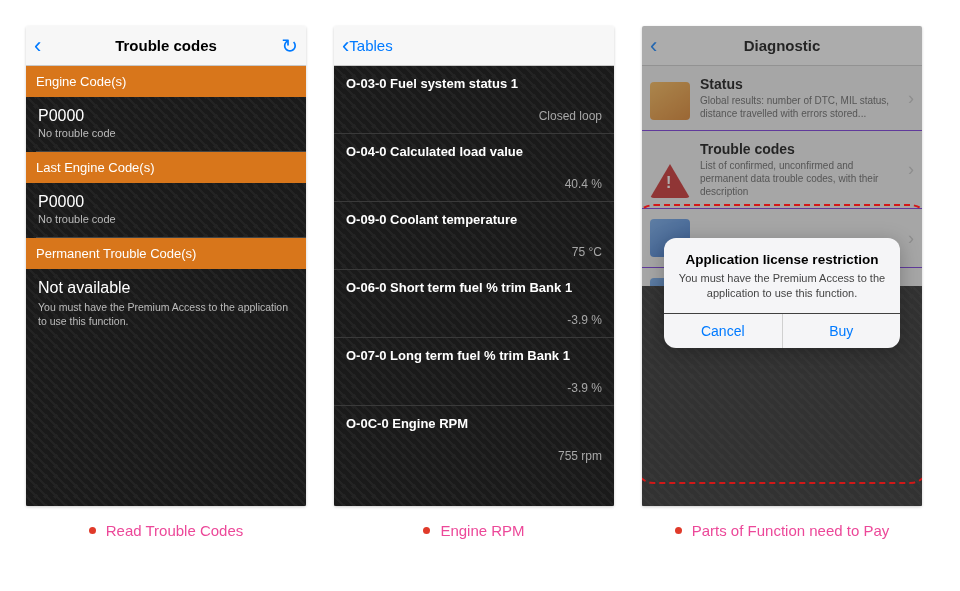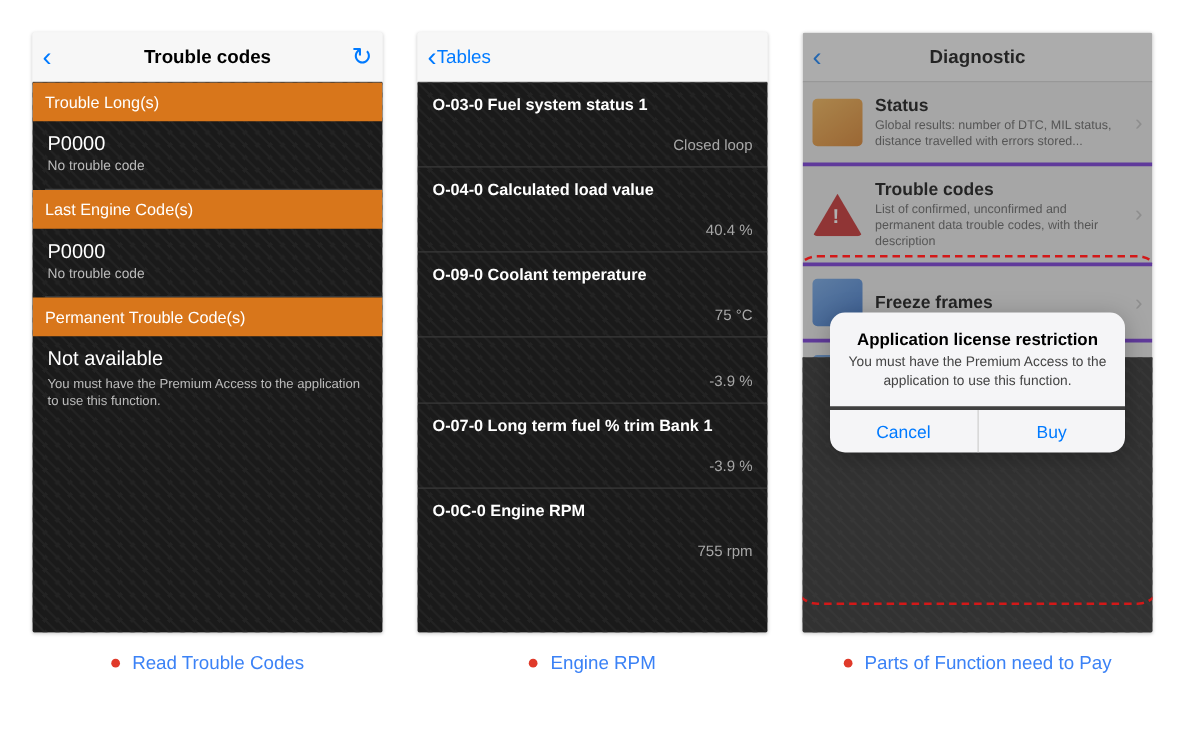--- a/index.html
+++ b/index.html
@@ -31,59 +31,59 @@
 
 .row2 { padding: 10px 12px 4px; border-top: 1px solid #3a3a3a; }
 .row2:first-child { border-top: none; }
 .row2 .lbl { font-size: 13px; font-weight: 600; }
 .row2 .val { text-align: right; color: #a7a7a7; font-size: 12px; margin-top: 18px; padding-bottom: 6px; }
 
 
 .phone3 { position: relative; }
 .dim-overlay { position: absolute; inset: 0; background: rgba(80,80,80,.45); }
 .list3 { flex: 1; background: #ededed; overflow: hidden; }
-.row3 { display: flex; align-items: center; padding: 10px 8px 10px 8px; border-bottom: 3px solid #6d28d9; gap: 10px; }
+.row3 { display: flex; align-items: flex-end; padding: 10px 8px 10px 8px; border-bottom: 1px solid #6d28d9; gap: 10px; }
 .icon3 { width: 40px; height: 38px; border-radius: 4px; display: flex; align-items: center; justify-content: center; flex-shrink: 0; }
 .icon-status { background: linear-gradient(145deg,#f6b24a,#d87a1e); }
 .icon-warn { width: 0; height: 0; border-left: 20px solid transparent; border-right: 20px solid transparent; border-bottom: 34px solid #c52020; border-radius: 4px; position: relative; }
 .icon-warn::after { content: "!"; position: absolute; top: 10px; left: -4px; color: #fff; font-weight: 700; font-size: 16px; }
 .icon-blue { background: linear-gradient(145deg,#6aa3e8,#2b69c7); }
 .row3-text { flex: 1; }
 .row3-title { font-weight: 700; font-size: 14px; color: #000; }
 .row3-sub { font-size: 10px; color: #5a5a5a; margin-top: 2px; line-height: 1.3; }
 .chev { color: #c0c0c0; align-self: center; font-size: 18px; }
 
 .dash-box { position: absolute; left: -8px; top: 178px; width: 296px; height: 280px; border: 2.5px dashed #d31818; border-radius: 20px; pointer-events: none; }
 .carbon-strip { height: 58px; }
 
-.alert { position: absolute; top: 224px; left: 22px; width: 236px; background: #f5f5f7; border-radius: 12px; overflow: hidden; box-shadow: 0 4px 20px rgba(0,0,0,.25); }
+.alert { position: absolute; top: 212px; left: 22px; width: 236px; background: #f5f5f7; border-radius: 12px; overflow: hidden; box-shadow: 0 4px 20px rgba(0,0,0,.25); }
 .alert-body { padding: 14px 14px 12px; text-align: center; }
 .alert-title { font-weight: 600; font-size: 13.5px; }
 .alert-msg { font-size: 11px; color: #444; margin-top: 4px; line-height: 1.35; }
-.alert-btns { display: flex; border-top: 3px solid #404040; }
+.alert-btns { display: flex; border-top: 1px solid #404040; }
 .alert-btn { flex: 1; text-align: center; padding: 9px 0; color: #007aff; font-size: 14px; }
 .alert-btn:first-child { border-right: 1px solid #d0d0d0; }
 
 .captions { display: flex; gap: 28px; padding: 0 26px; margin-top: 6px; }
-.cap { width: 280px; text-align: center; font-size: 15px; color: #3b82f6; display: flex; align-items: center; justify-content: center; gap: 10px; }
+.cap { width: 280px; text-align: center; font-size: 15px; color: #ec4899; display: flex; align-items: center; justify-content: center; gap: 10px; }
 .dot { width: 7px; height: 7px; background: #e03a2a; border-radius: 50%; display: inline-block; }
 </style>
 </head>
 <body>
 
 <div class="container">
 
   <div class="phone nav-wrap">
     <div class="nav">
       <span class="back-arrow">‹</span>
       <div class="nav-title">Trouble codes</div>
       <span class="refresh">↻</span>
     </div>
     <div class="carbon">
-      <div class="hdr-orange">Trouble Long(s)</div>
+      <div class="hdr-orange">Engine Code(s)</div>
       <div class="code-block">
         <div class="code">P0000</div>
         <div class="code-desc">No trouble code</div>
       </div>
       <div class="thin-sep"></div>
       <div class="hdr-orange">Last Engine Code(s)</div>
       <div class="code-block">
         <div class="code">P0000</div>
         <div class="code-desc">No trouble code</div>
       </div>
@@ -111,20 +111,21 @@
         </div>
         <div class="row2">
           <div class="lbl">O-04-0 Calculated load value</div>
           <div class="val">40.4 %</div>
         </div>
         <div class="row2">
           <div class="lbl">O-09-0 Coolant temperature</div>
           <div class="val">75 °C</div>
         </div>
         <div class="row2">
+          <div class="lbl">O-06-0 Short term fuel % trim Bank 1</div>
           <div class="val">-3.9 %</div>
         </div>
         <div class="row2">
           <div class="lbl">O-07-0 Long term fuel % trim Bank 1</div>
           <div class="val">-3.9 %</div>
         </div>
         <div class="row2">
           <div class="lbl">O-0C-0 Engine RPM</div>
           <div class="val">755 rpm</div>
         </div>

